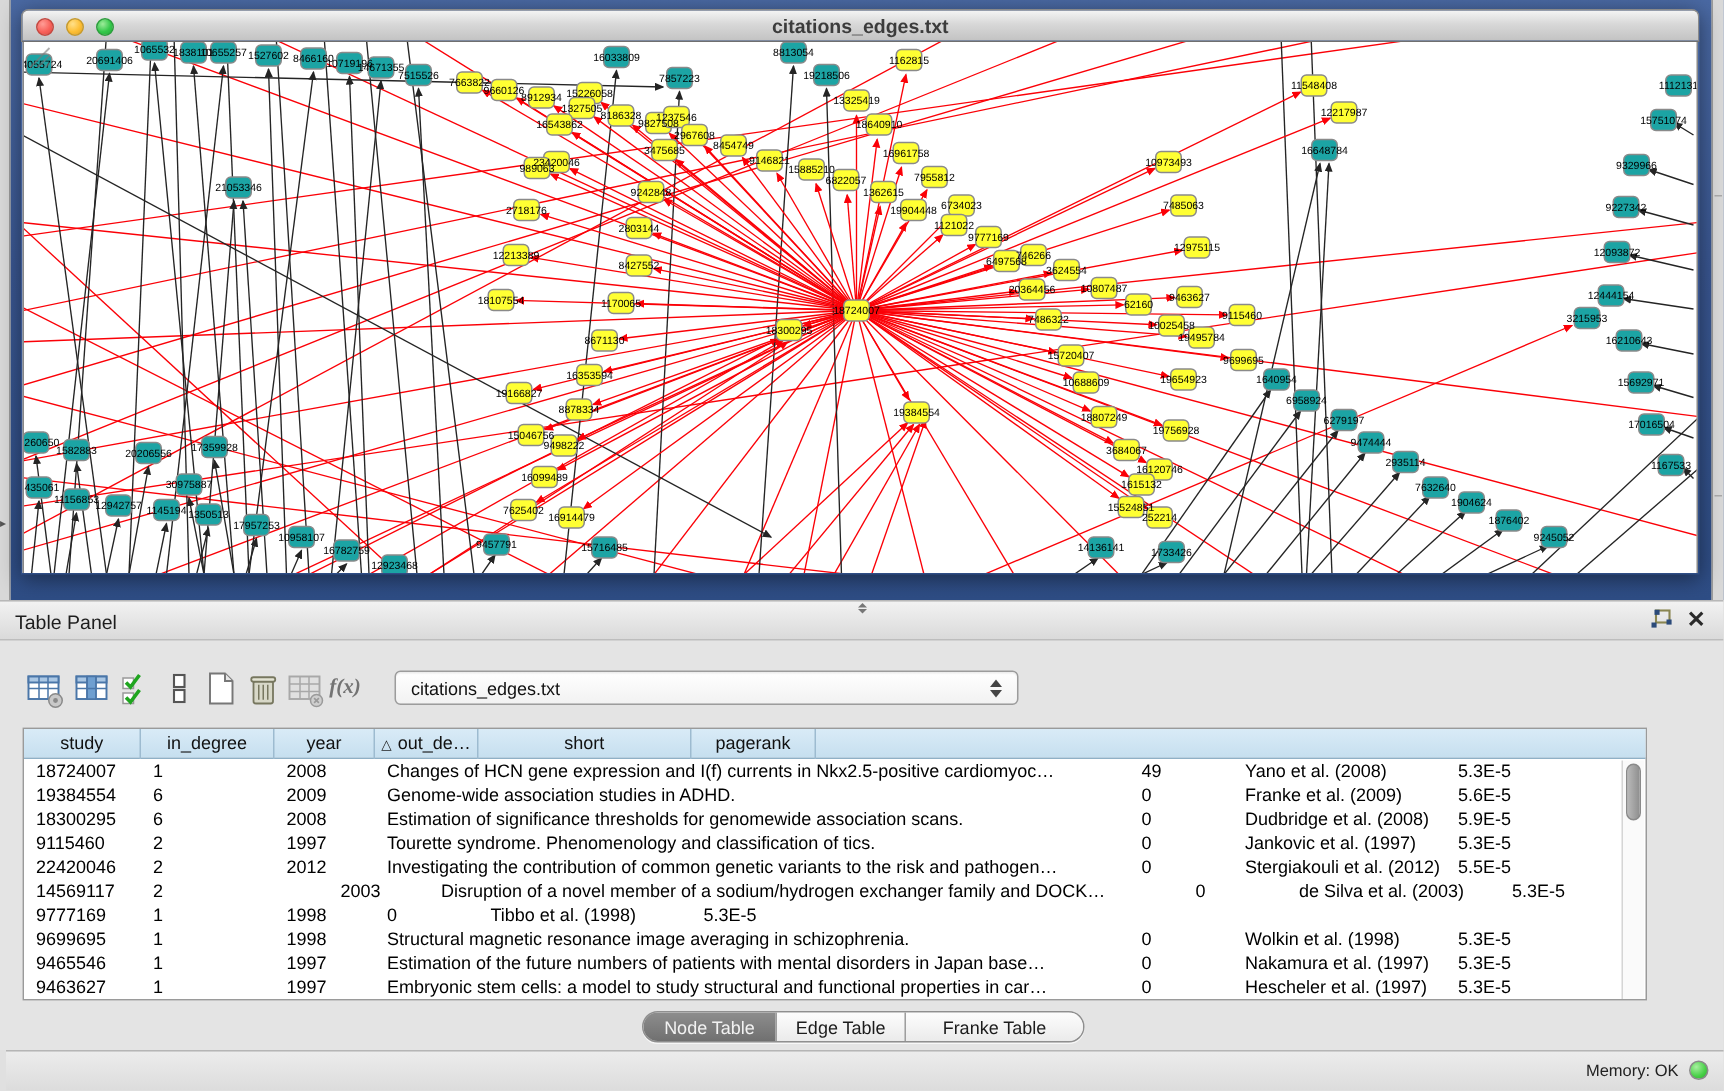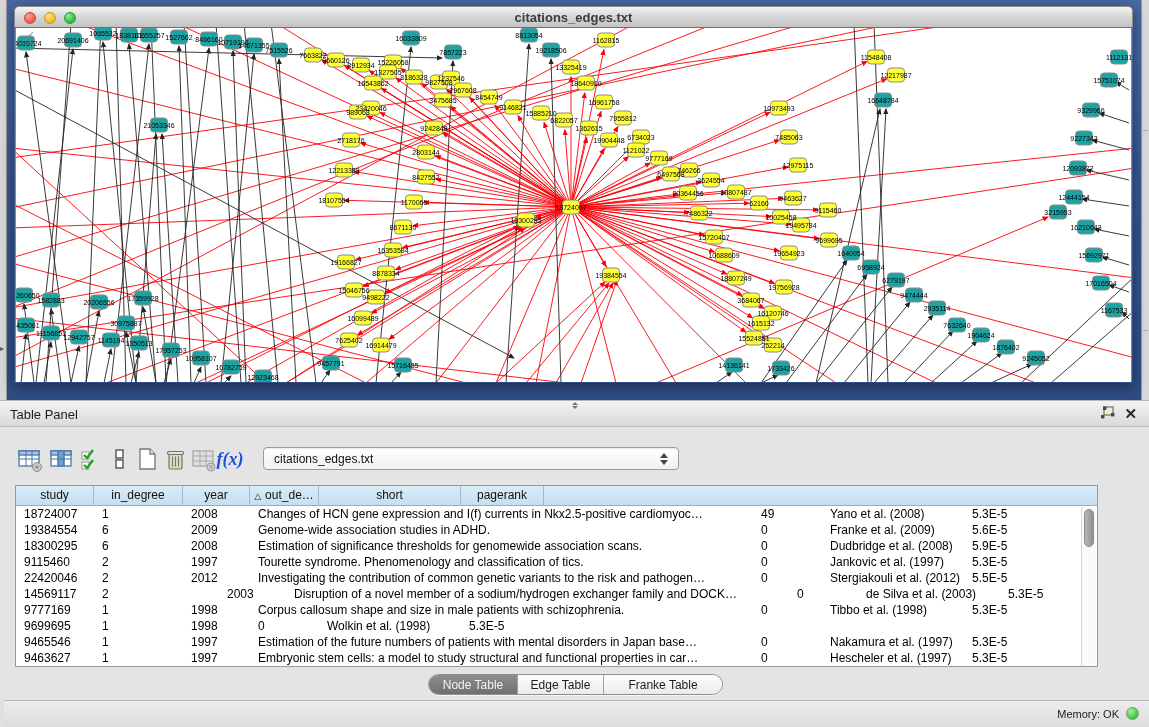--- a/index.html
+++ b/index.html
@@ -42,22 +42,22 @@
   .splitter-knob { position:absolute; left:570px; top:1px; width:10px; height:7px; }
   .splitter-knob:before { content:""; position:absolute; left:2px; top:0;
     border-left:3px solid transparent; border-right:3px solid transparent; border-bottom:3px solid #777; }
   .splitter-knob:after { content:""; position:absolute; left:2px; top:4px;
     border-left:3px solid transparent; border-right:3px solid transparent; border-top:3px solid #777; }
   .hdr-icon { position:absolute; top:5px; cursor:pointer; }
   .float-icon { right:34px; width:15px; height:15px; }
   .close-icon { right:12px; font-size:15px; font-weight:bold; color:#2a2a2a; line-height:15px; }
 
   .toolbar-btn { position:absolute; top:46px; width:28px; height:28px; cursor:pointer; }
-  .fx-label { font-style:italic; font-weight:bold; font-size:18px;
-    font-family:"Liberation Serif", serif; color:#1d4ed8; line-height:26px; text-align:center; }
+  .fx-label { font-style:italic; font-weight:bold; font-size:14px;
+    font-family:"Liberation Serif", serif; color:#737373; line-height:26px; text-align:center; }
   .combo { position:absolute; left:263px; top:47px; width:416px; height:23px;
     background:linear-gradient(180deg,#ffffff,#f2f2f2); border:1px solid #9c9c9c;
     border-radius:4px; box-shadow:inset 0 1px 1px rgba(0,0,0,.08); cursor:pointer; }
   .combo-text { position:absolute; left:10px; top:4px; font-size:12px; color:#111; }
   .combo-arrows { position:absolute; right:10px; top:4px; width:8px; height:14px; }
   .combo-arrows:before { content:""; position:absolute; left:0; top:1px;
     border-left:4px solid transparent; border-right:4px solid transparent; border-bottom:5px solid #444; }
   .combo-arrows:after { content:""; position:absolute; left:0; bottom:1px;
     border-left:4px solid transparent; border-right:4px solid transparent; border-top:5px solid #444; }
 
@@ -687,29 +687,29 @@
             <div class="td" style="width: 67px; margin-left: 36px;">2003</div>
             <div class="td" style="width: 503px;">Disruption of a novel member of a sodium/hydrogen exchanger family and DOCK…</div>
             <div class="td" style="width: 69px;">0</div>
             <div class="td" style="width: 142px;">de Silva et al. (2003)</div>
             <div class="td" style="width: 83px;">5.3E-5</div>
           </div>
           <div class="tr">
             <div class="td" style="width: 78px;">9777169</div>
             <div class="td" style="width: 89px;">1</div>
             <div class="td" style="width: 67px;">1998</div>
-            <div class="td" style="width: 503px;">Corpus callosum shape and size in male patients with schizophrenia.</div>
             <div class="td" style="width: 69px;">0</div>
             <div class="td" style="width: 142px;">Tibbo et al. (1998)</div>
             <div class="td" style="width: 83px;">5.3E-5</div>
           </div>
           <div class="tr">
             <div class="td" style="width: 78px;">9699695</div>
             <div class="td" style="width: 89px;">1</div>
             <div class="td" style="width: 67px;">1998</div>
+            <div class="td" style="width: 503px;">Structural magnetic resonance image averaging in schizophrenia.</div>
             <div class="td" style="width: 69px;">0</div>
             <div class="td" style="width: 142px;">Wolkin et al. (1998)</div>
             <div class="td" style="width: 83px;">5.3E-5</div>
           </div>
           <div class="tr">
             <div class="td" style="width: 78px;">9465546</div>
             <div class="td" style="width: 89px;">1</div>
             <div class="td" style="width: 67px;">1997</div>
             <div class="td" style="width: 503px;">Estimation of the future numbers of patients with mental disorders in Japan base…</div>
             <div class="td" style="width: 69px;">0</div>

